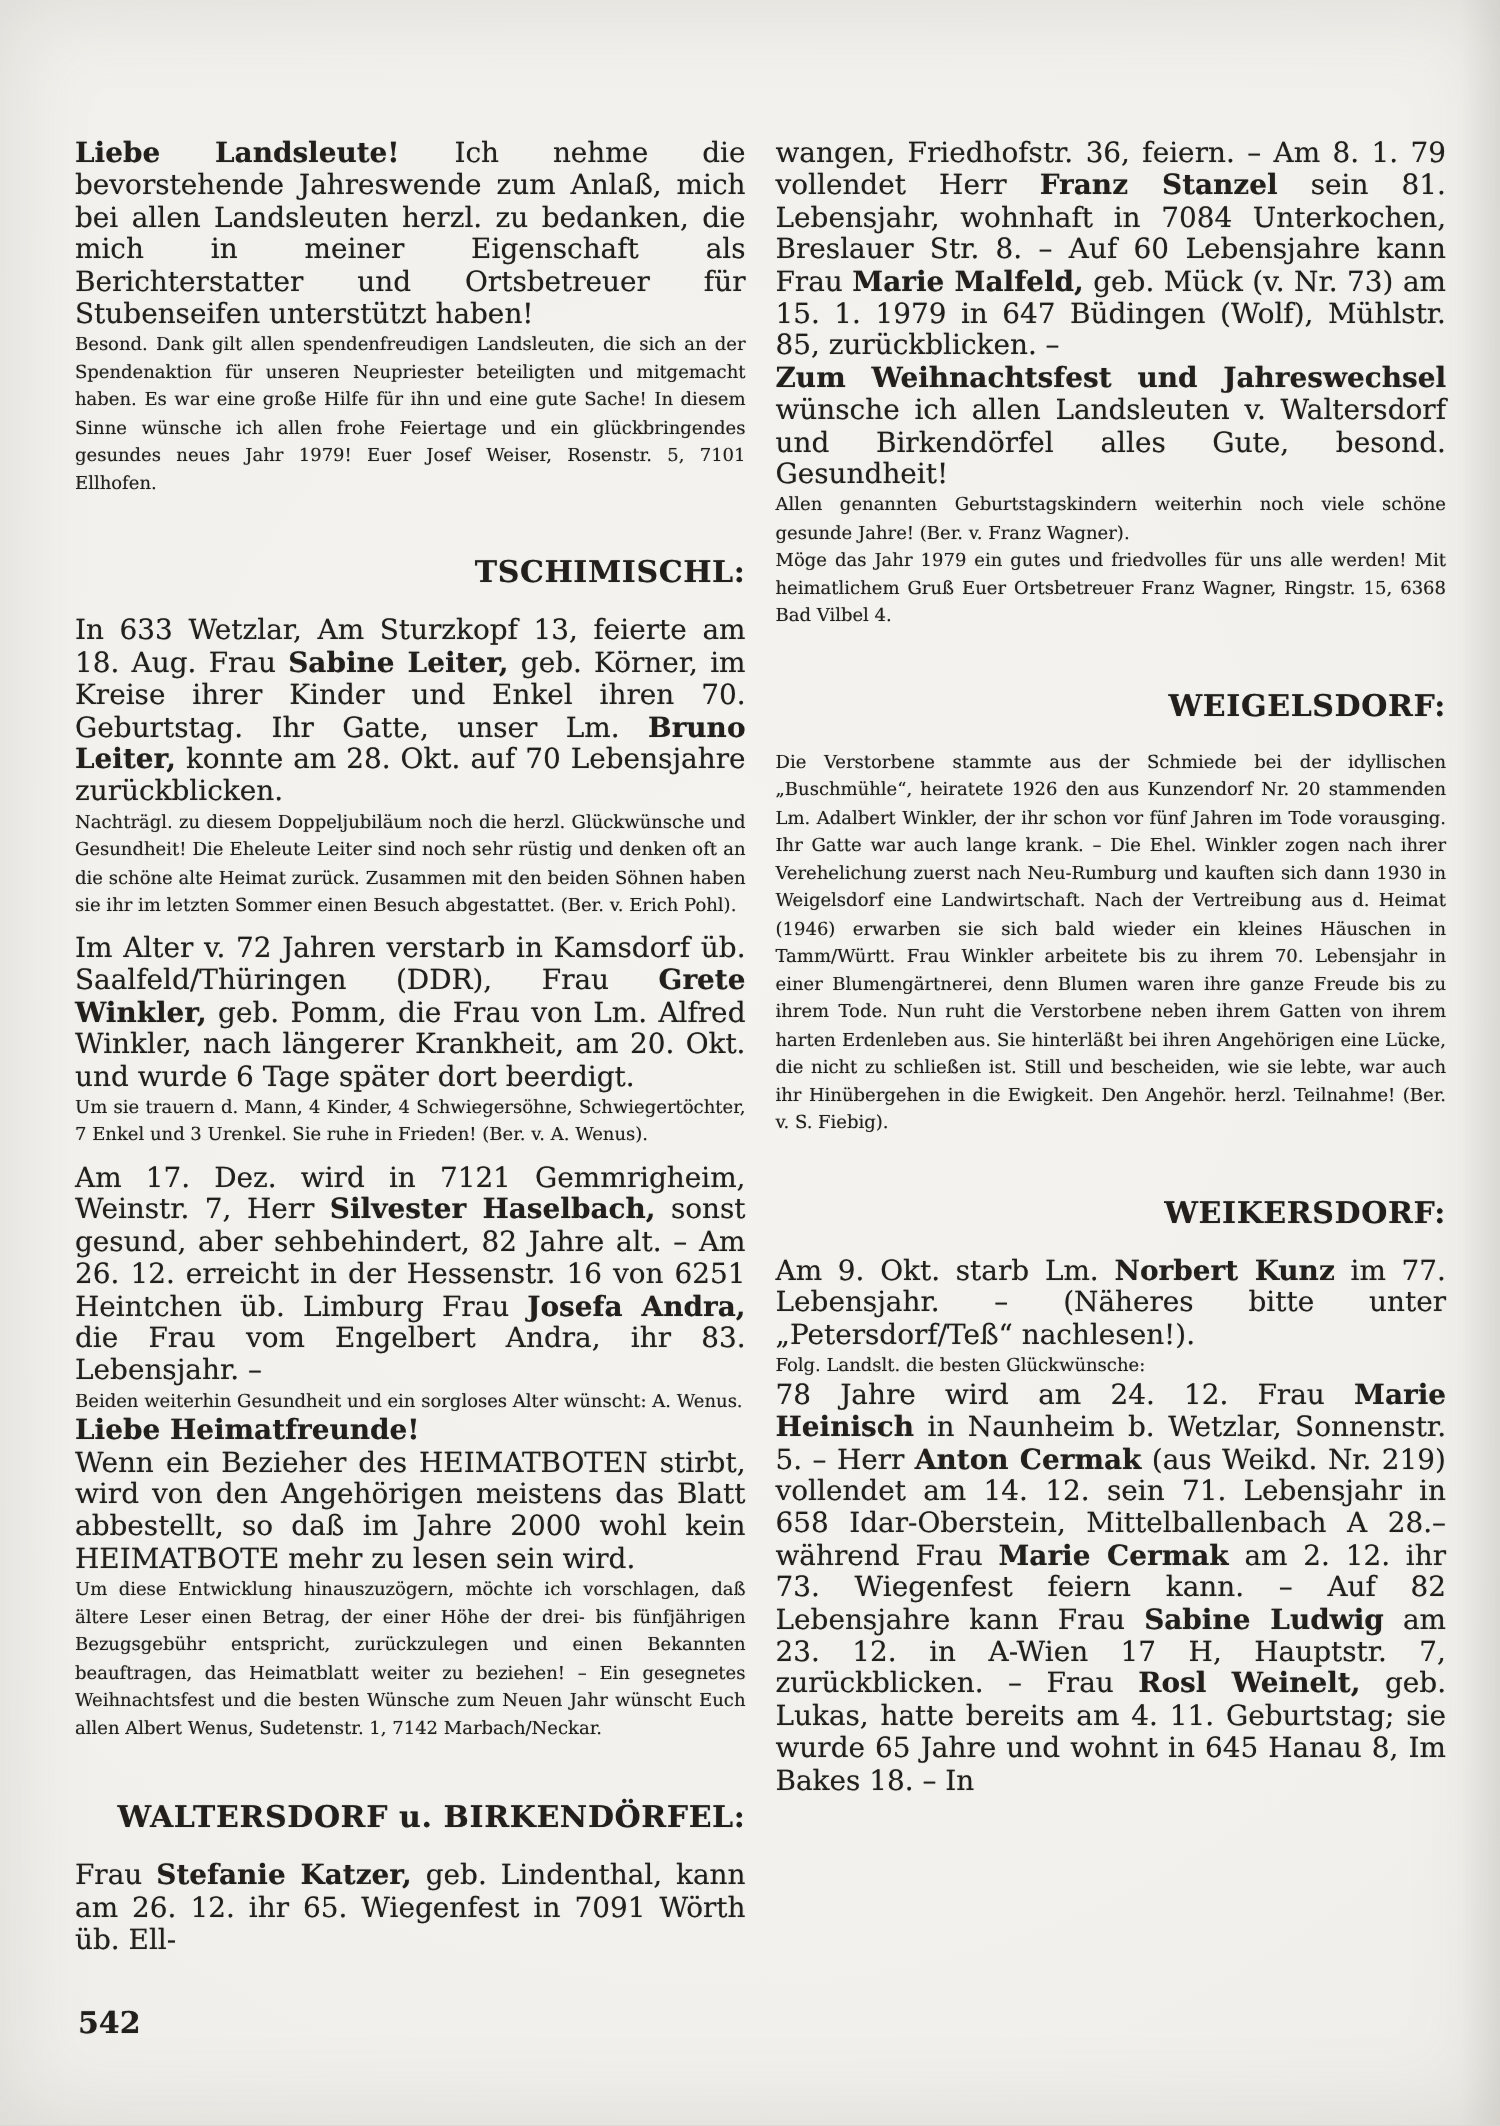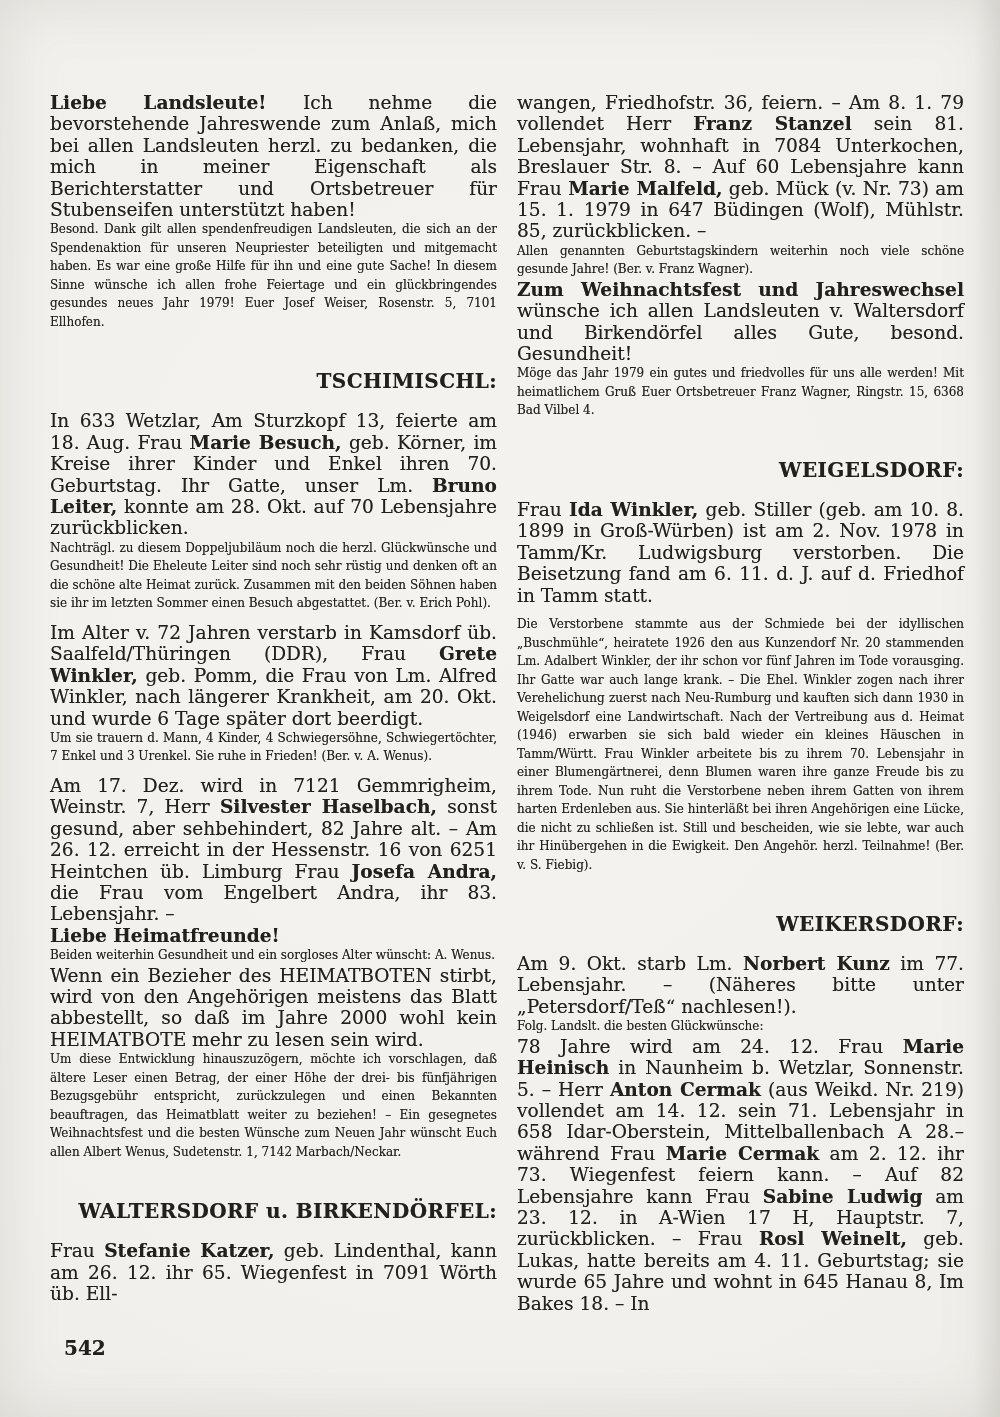--- a/index.html
+++ b/index.html
@@ -34,21 +34,21 @@
   h2.block.heading {
     font-size: 20px;
     font-weight: bold;
     letter-spacing: 0.4px;
     margin: 38px 0 17px 0;
     text-align: right;
   }
   .seg.bold { font-weight: bold; }
   .page-number {
     position: absolute;
-    left: 64px;
+    left: 52px;
     top: 1336px;
     font-size: 20px;
     font-weight: bold;
     text-shadow: 0 0 0.6px rgba(40,36,32,0.55);
   }
   
   .scan-edge {
     position: absolute;
     top: 0; right: 0; bottom: 0;
     width: 26px;
@@ -58,39 +58,38 @@
 </style>
 </head>
 <body>
 
 <div class="page">
   <div class="content">
     <div class="col">
         <p class="block body"><span class="seg bold">Liebe Landsleute! </span><span class="seg">Ich nehme die bevorstehende Jahreswende zum Anlaß, mich bei allen Landsleuten herzl. zu bedanken, die mich in meiner Eigenschaft als Berichterstatter und Ortsbetreuer für Stubenseifen unterstützt haben!</span></p>
         <p class="block small"><span class="seg">Besond. Dank gilt allen spendenfreudigen Landsleuten, die sich an der Spendenaktion für unseren Neupriester beteiligten und mitgemacht haben. Es war eine große Hilfe für ihn und eine gute Sache! In diesem Sinne wünsche ich allen frohe Feiertage und ein glückbringendes gesundes neues Jahr 1979! Euer Josef Weiser, Rosenstr. 5, 7101 Ellhofen.</span></p>
         <h2 class="block heading"><span class="seg">TSCHIMISCHL:</span></h2>
-        <p class="block body"><span class="seg">In 633 Wetzlar, Am Sturzkopf 13, feierte am 18. Aug. Frau </span><span class="seg bold">Marie Besuch,</span><span class="seg"> geb. Körner, im Kreise ihrer Kinder und Enkel ihren 70. Geburtstag. Ihr Gatte, unser Lm. </span><span class="seg bold">Bruno Leiter,</span><span class="seg"> konnte am 28. Okt. auf 70 Lebensjahre zurückblicken.</span></p>
+        <p class="block body"><span class="seg">In 633 Wetzlar, Am Sturzkopf 13, feierte am 18. Aug. Frau </span><span class="seg bold">Sabine Leiter,</span><span class="seg"> geb. Körner, im Kreise ihrer Kinder und Enkel ihren 70. Geburtstag. Ihr Gatte, unser Lm. </span><span class="seg bold">Bruno Leiter,</span><span class="seg"> konnte am 28. Okt. auf 70 Lebensjahre zurückblicken.</span></p>
         <p class="block small"><span class="seg">Nachträgl. zu diesem Doppeljubiläum noch die herzl. Glückwünsche und Gesundheit! Die Eheleute Leiter sind noch sehr rüstig und denken oft an die schöne alte Heimat zurück. Zusammen mit den beiden Söhnen haben sie ihr im letzten Sommer einen Besuch abgestattet. (Ber. v. Erich Pohl).</span></p>
         <p class="block body gap"><span class="seg">Im Alter v. 72 Jahren verstarb in Kamsdorf üb. Saalfeld/Thüringen (DDR), Frau </span><span class="seg bold">Grete Winkler,</span><span class="seg"> geb. Pomm, die Frau von Lm. Alfred Winkler, nach längerer Krankheit, am 20. Okt. und wurde 6 Tage später dort beerdigt.</span></p>
         <p class="block small"><span class="seg">Um sie trauern d. Mann, 4 Kinder, 4 Schwiegersöhne, Schwiegertöchter, 7 Enkel und 3 Urenkel. Sie ruhe in Frieden! (Ber. v. A. Wenus).</span></p>
         <p class="block body gap"><span class="seg">Am 17. Dez. wird in 7121 Gemmrigheim, Weinstr. 7, Herr </span><span class="seg bold">Silvester Haselbach,</span><span class="seg"> sonst gesund, aber sehbehindert, 82 Jahre alt. – Am 26. 12. erreicht in der Hessenstr. 16 von 6251 Heintchen üb. Limburg Frau </span><span class="seg bold">Josefa Andra,</span><span class="seg"> die Frau vom Engelbert Andra, ihr 83. Lebensjahr. –</span></p>
+        <p class="block small"><span class="seg">Beiden weiterhin Gesundheit und ein sorgloses Alter wünscht: A. Wenus.</span></p>
         <p class="block body"><span class="seg bold">Liebe Heimatfreunde!</span></p>
-        <p class="block small"><span class="seg">Beiden weiterhin Gesundheit und ein sorgloses Alter wünscht: A. Wenus.</span></p>
         <p class="block body"><span class="seg">Wenn ein Bezieher des HEIMATBOTEN stirbt, wird von den Angehörigen meistens das Blatt abbestellt, so daß im Jahre 2000 wohl kein HEIMATBOTE mehr zu lesen sein wird.</span></p>
         <p class="block small"><span class="seg">Um diese Entwicklung hinauszuzögern, möchte ich vorschlagen, daß ältere Leser einen Betrag, der einer Höhe der drei- bis fünfjährigen Bezugsgebühr entspricht, zurückzulegen und einen Bekannten beauftragen, das Heimatblatt weiter zu beziehen! – Ein gesegnetes Weihnachtsfest und die besten Wünsche zum Neuen Jahr wünscht Euch allen Albert Wenus, Sudetenstr. 1, 7142 Marbach/Neckar.</span></p>
         <h2 class="block heading"><span class="seg">WALTERSDORF u. BIRKENDÖRFEL:</span></h2>
         <p class="block body"><span class="seg">Frau </span><span class="seg bold">Stefanie Katzer,</span><span class="seg"> geb. Lindenthal, kann am 26. 12. ihr 65. Wiegenfest in 7091 Wörth üb. Ell-</span></p>
       </div>
     <div class="col">
         <p class="block body"><span class="seg">wangen, Friedhofstr. 36, feiern. – Am 8. 1. 79 vollendet Herr </span><span class="seg bold">Franz Stanzel</span><span class="seg"> sein 81. Lebensjahr, wohnhaft in 7084 Unterkochen, Breslauer Str. 8. – Auf 60 Lebensjahre kann Frau </span><span class="seg bold">Marie Malfeld,</span><span class="seg"> geb. Mück (v. Nr. 73) am 15. 1. 1979 in 647 Büdingen (Wolf), Mühlstr. 85, zurückblicken. –</span></p>
+        <p class="block body"><span class="seg bold">Zum Weihnachtsfest und Jahreswechsel</span><span class="seg"> wünsche ich allen Landsleuten v. Waltersdorf und Birkendörfel alles Gute, besond. Gesundheit!</span></p>
         <p class="block small"><span class="seg">Allen genannten Geburtstagskindern weiterhin noch viele schöne gesunde Jahre! (Ber. v. Franz Wagner).</span></p>
-        <p class="block body"><span class="seg bold">Zum Weihnachtsfest und Jahreswechsel</span><span class="seg"> wünsche ich allen Landsleuten v. Waltersdorf und Birkendörfel alles Gute, besond. Gesundheit!</span></p>
         <p class="block small"><span class="seg">Möge das Jahr 1979 ein gutes und friedvolles für uns alle werden! Mit heimatlichem Gruß Euer Ortsbetreuer Franz Wagner, Ringstr. 15, 6368 Bad Vilbel 4.</span></p>
         <h2 class="block heading"><span class="seg">WEIGELSDORF:</span></h2>
-        <p class="block body"><span class="seg">Frau </span><span class="seg bold">Ida Winkler,</span><span class="seg"> geb. Stiller (geb. am 10. 8. 1899 in Groß-Würben) ist am 2. Nov. 1978 in Tamm/Kr. Ludwigsburg verstorben. Die Beisetzung fand am 6. 11. d. J. auf d. Friedhof in Tamm statt.</span></p>
         <p class="block small gap"><span class="seg">Die Verstorbene stammte aus der Schmiede bei der idyllischen „Buschmühle“, heiratete 1926 den aus Kunzendorf Nr. 20 stammenden Lm. Adalbert Winkler, der ihr schon vor fünf Jahren im Tode vorausging. Ihr Gatte war auch lange krank. – Die Ehel. Winkler zogen nach ihrer Verehelichung zuerst nach Neu-Rumburg und kauften sich dann 1930 in Weigelsdorf eine Landwirtschaft. Nach der Vertreibung aus d. Heimat (1946) erwarben sie sich bald wieder ein kleines Häuschen in Tamm/Württ. Frau Winkler arbeitete bis zu ihrem 70. Lebensjahr in einer Blumengärtnerei, denn Blumen waren ihre ganze Freude bis zu ihrem Tode. Nun ruht die Verstorbene neben ihrem Gatten von ihrem harten Erdenleben aus. Sie hinterläßt bei ihren Angehörigen eine Lücke, die nicht zu schließen ist. Still und bescheiden, wie sie lebte, war auch ihr Hinübergehen in die Ewigkeit. Den Angehör. herzl. Teilnahme! (Ber. v. S. Fiebig).</span></p>
         <h2 class="block heading"><span class="seg">WEIKERSDORF:</span></h2>
         <p class="block body"><span class="seg">Am 9. Okt. starb Lm. </span><span class="seg bold">Norbert Kunz</span><span class="seg"> im 77. Lebensjahr. – (Näheres bitte unter „Petersdorf/Teß“ nachlesen!).</span></p>
         <p class="block small"><span class="seg">Folg. Landslt. die besten Glückwünsche:</span></p>
         <p class="block body"><span class="seg">78 Jahre wird am 24. 12. Frau </span><span class="seg bold">Marie Heinisch</span><span class="seg"> in Naunheim b. Wetzlar, Sonnenstr. 5. – Herr </span><span class="seg bold">Anton Cermak</span><span class="seg"> (aus Weikd. Nr. 219) vollendet am 14. 12. sein 71. Lebensjahr in 658 Idar-Oberstein, Mittelballenbach A 28.– während Frau </span><span class="seg bold">Marie Cermak</span><span class="seg"> am 2. 12. ihr 73. Wiegenfest feiern kann. – Auf 82 Lebensjahre kann Frau </span><span class="seg bold">Sabine Ludwig</span><span class="seg"> am 23. 12. in A-Wien 17 H, Hauptstr. 7, zurückblicken. – Frau </span><span class="seg bold">Rosl Weinelt,</span><span class="seg"> geb. Lukas, hatte bereits am 4. 11. Geburtstag; sie wurde 65 Jahre und wohnt in 645 Hanau 8, Im Bakes 18. – In</span></p>
       </div>
   </div>
   <div class="page-number">542</div>
   <div class="scan-edge"></div>
 </div>

